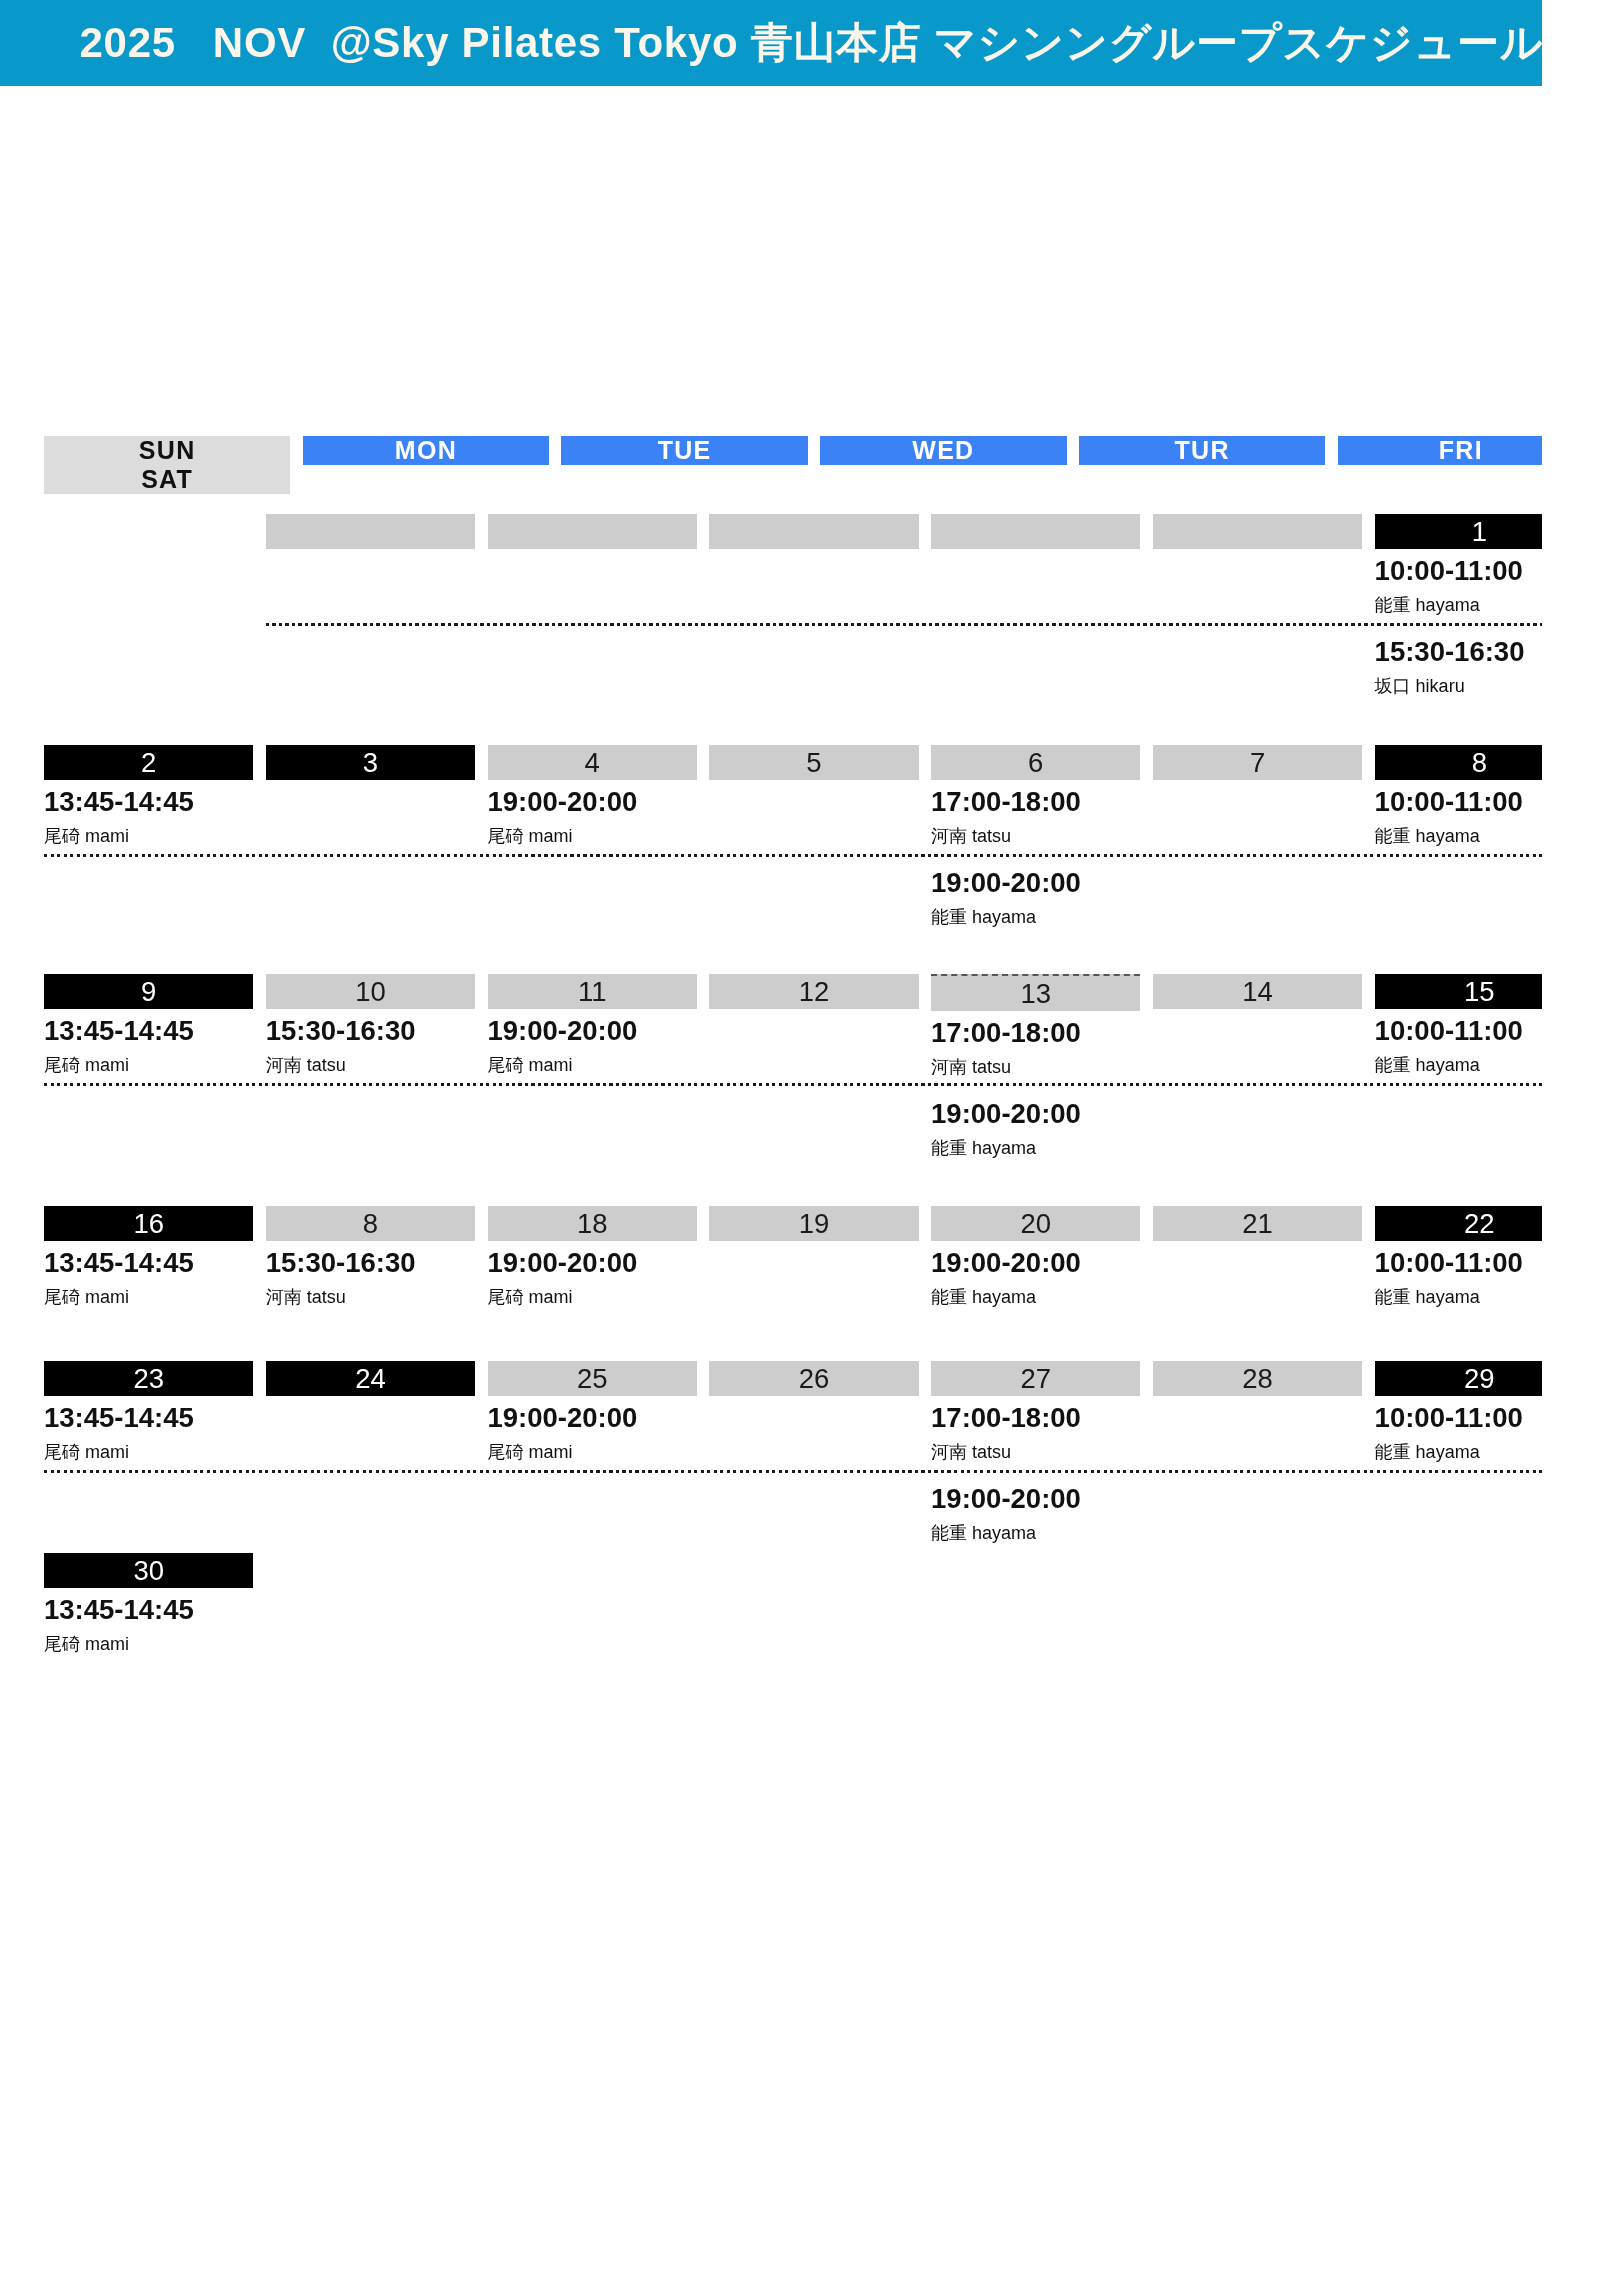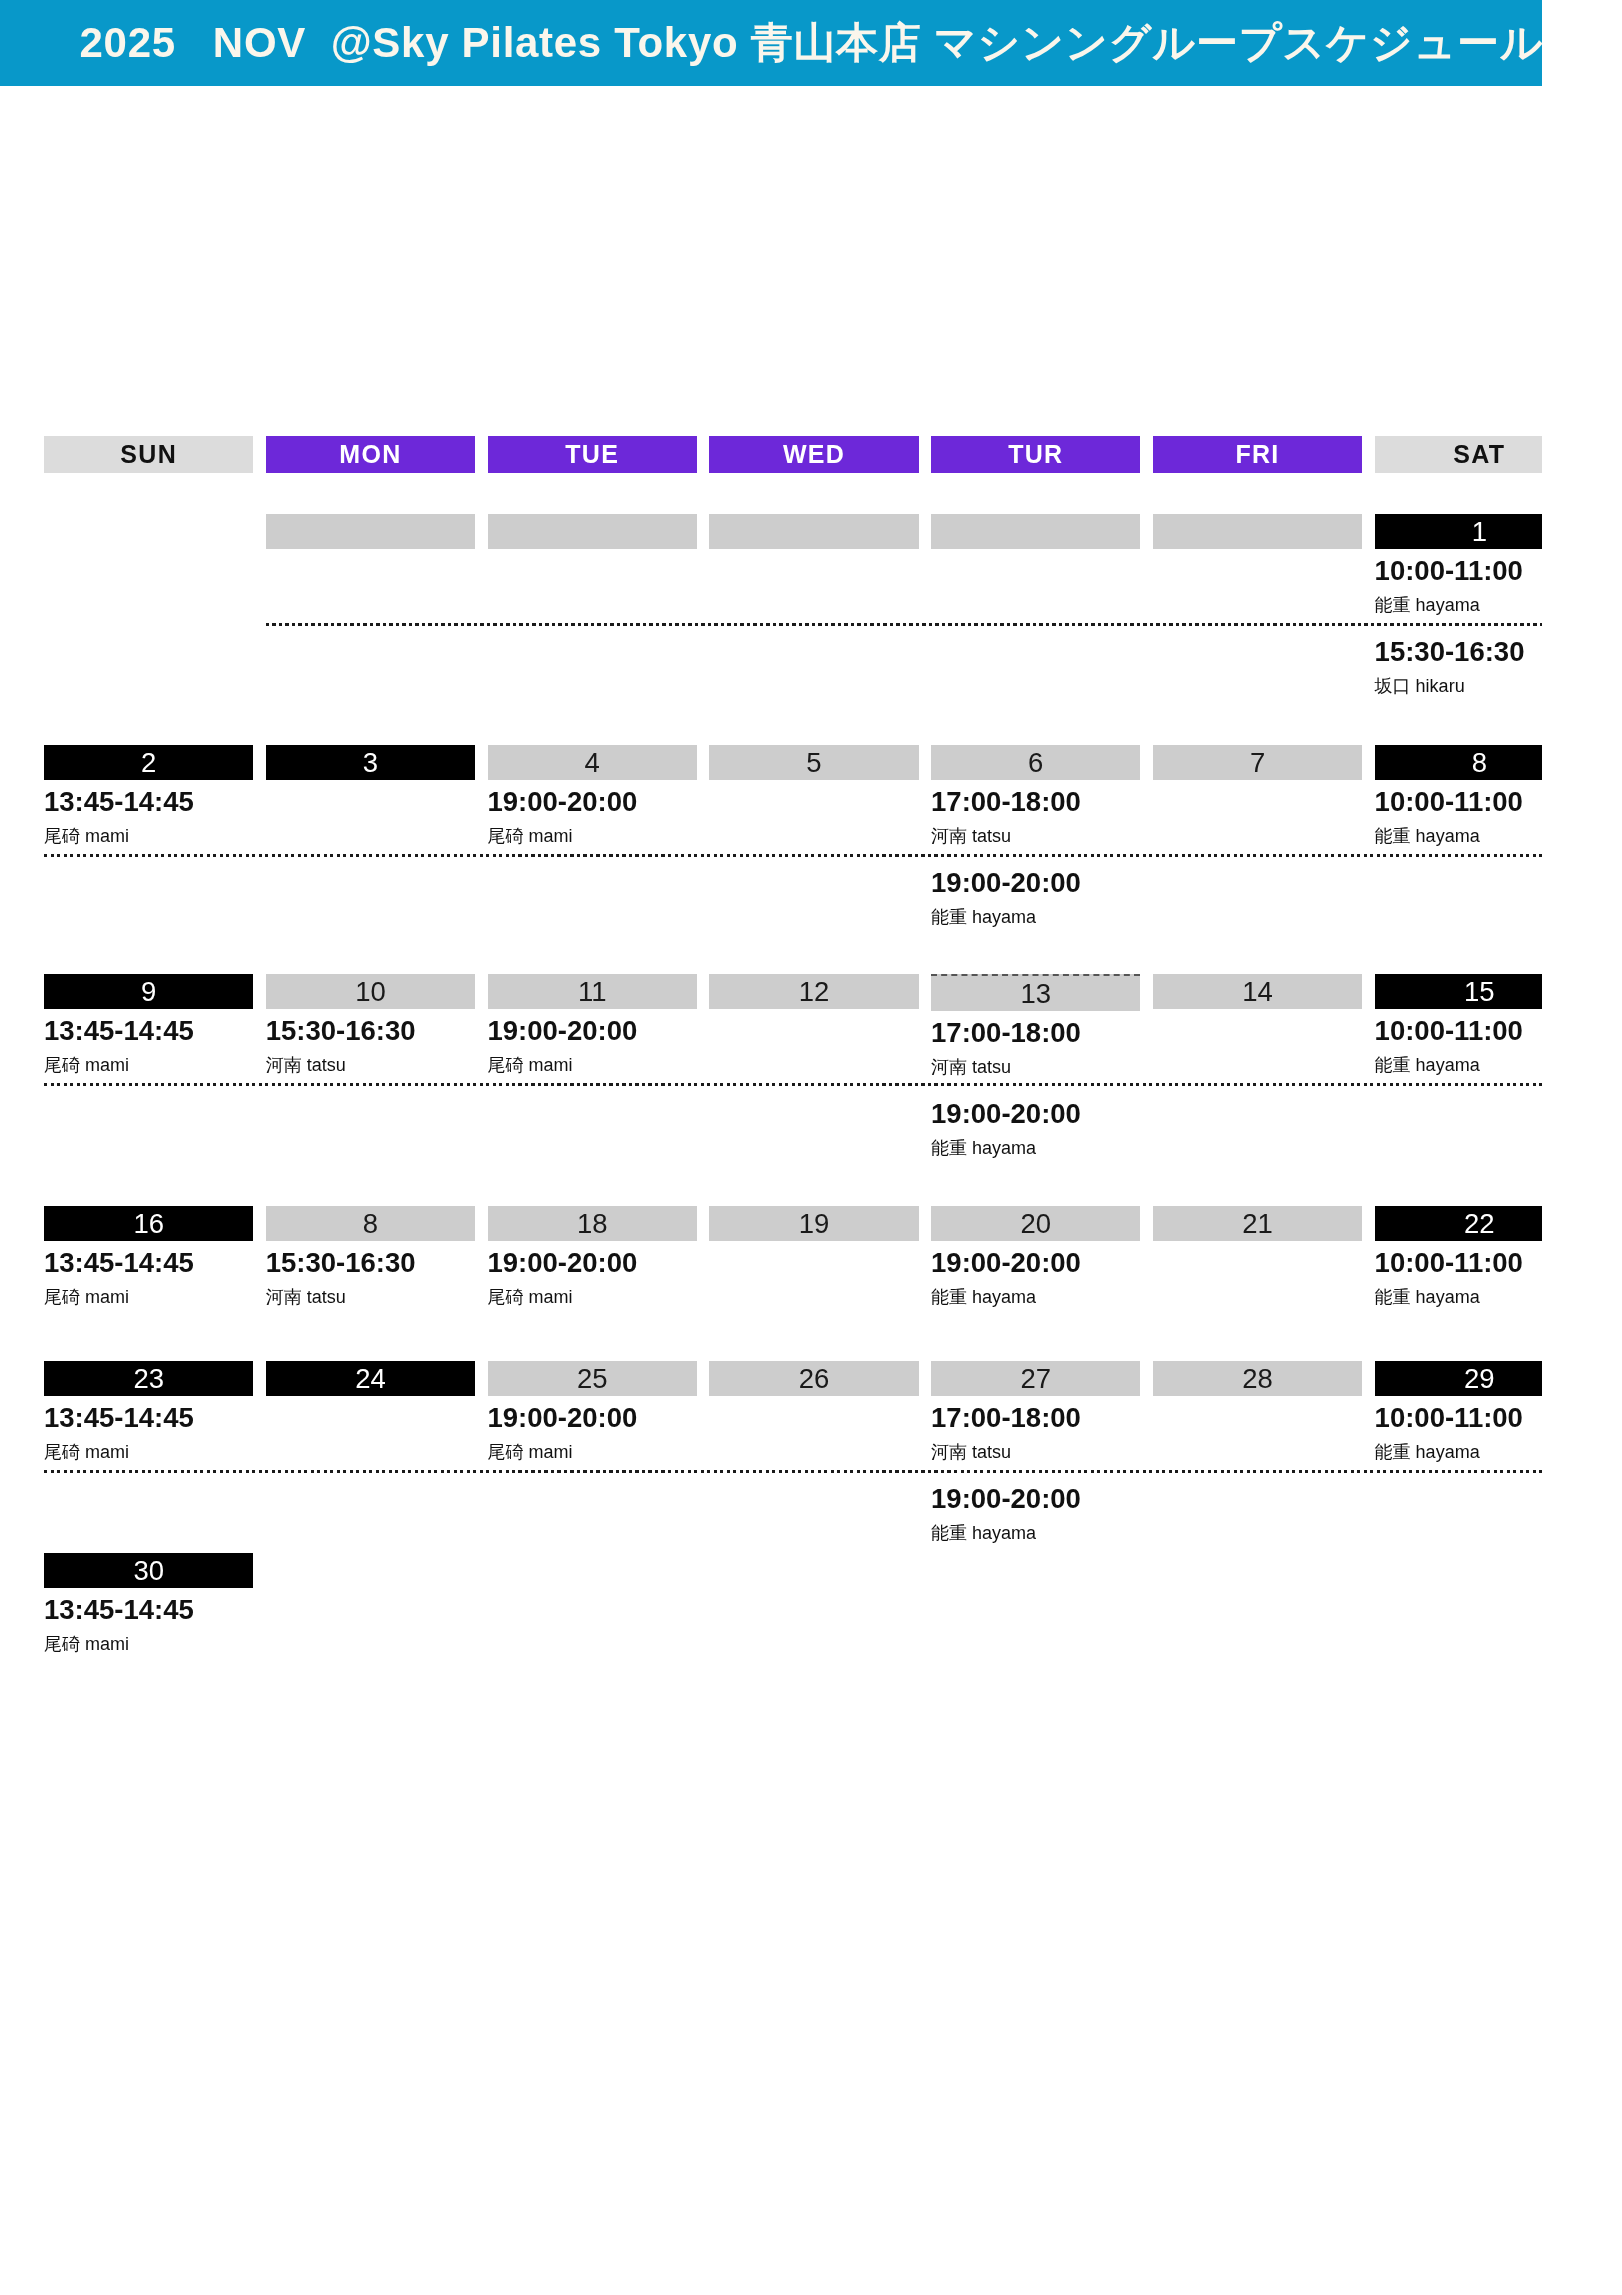--- a/index.html
+++ b/index.html
@@ -2,22 +2,22 @@
 <html style="font-size:10.5px"><head>
 <meta charset="utf-8">
 <style>
   html,body{margin:0;padding:0;background:#fff;}
   .page{position:relative;width:1542px;height:2295px;background:#ffffff;overflow:hidden;
         font-family:"Liberation Sans","DejaVu Sans",sans-serif;color:#111;}
   .titlebar{position:absolute;top:0;left:0;width:1623px;height:86px;background:#0898c9;
             display:flex;align-items:center;justify-content:center;}
   .title{margin:0;font-size:42px;font-weight:bold;color:#faf6ec;white-space:pre;letter-spacing:0.7px;}
   .cal{position:absolute;left:44px;top:436px;width:1540px;}
-  .dh-row{display:grid;grid-template-columns:repeat(7,1fr);column-gap:12.4px;height:37px;margin-bottom:41px;}
-  .dh{display:flex;align-items:center;justify-content:center;background:#6d28d9;color:#fff;
+  .dh-row{display:grid;grid-template-columns:repeat(6,1fr);column-gap:12.4px;height:37px;margin-bottom:41px;}
+  .dh{display:flex;align-items:center;justify-content:center;background:#3b82f6;color:#fff;
       font-weight:bold;font-size:25px;letter-spacing:1.3px;}
   .dh.light{background:#dcdcdc;color:#111;}
   .week-row{position:relative;display:grid;grid-template-columns:repeat(7,1fr);column-gap:12.4px;align-items:start;}
   .cell{position:relative;}
   .bar{height:35px;display:flex;align-items:center;justify-content:center;font-size:27.5px;}
   .bar.black{background:#000;color:#fff;}
   .bar.gray{background:#cdcdcd;color:#1a1a1a;}
   .bar.dotted-top{border-top:2.6px dashed #555;}
   .session{margin-top:5.2px;text-align:left;}
   .session ~ .session{margin-top:13px;}

